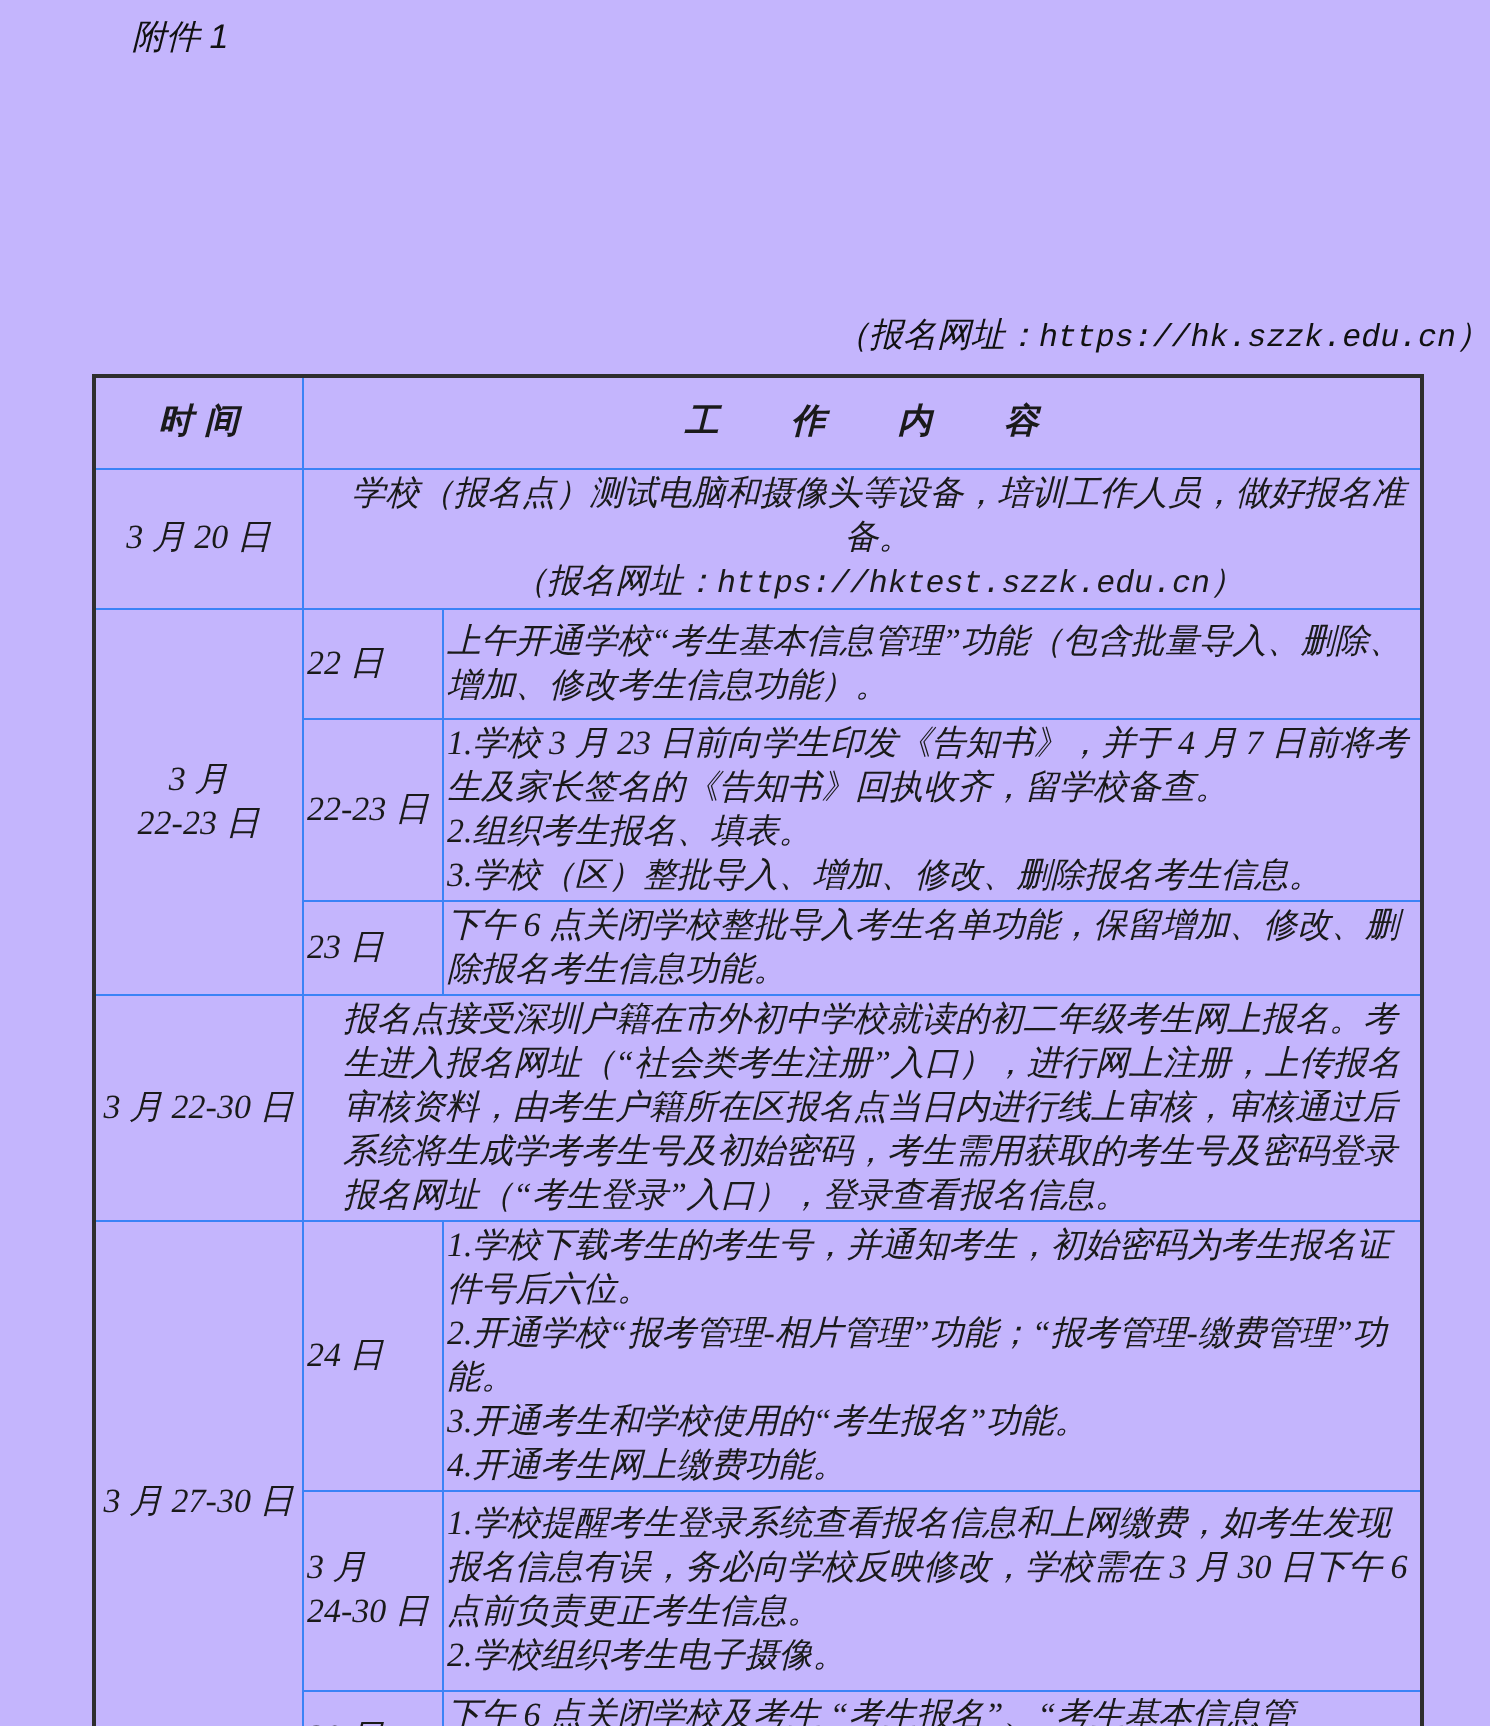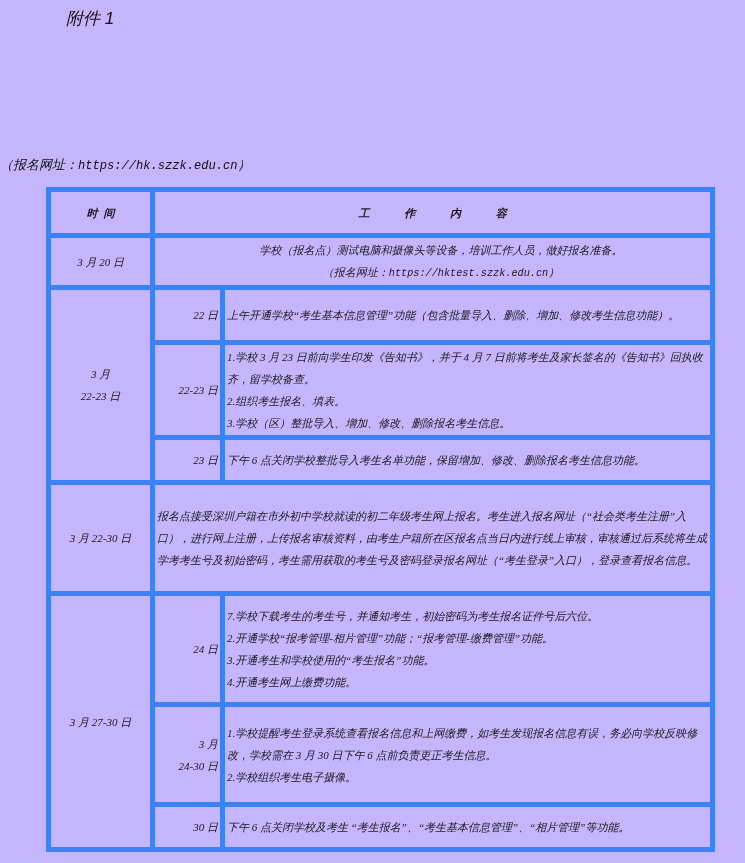--- a/index.html
+++ b/index.html
@@ -22,52 +22,52 @@
     position:absolute;top:68px;left:0;right:0;
     text-align:center;
     font-weight:bold;
     font-size:29px;
     line-height:38px;
     color:#000;
     letter-spacing:1px;
   }
   .subtitle{
     position:absolute;top:156px;left:0;right:0;
-    text-align:left;
-    font-size:13px;
+    text-align:right;
+    font-size:17px;
     color:#111;
   }
   .mono{font-family:"Liberation Mono", monospace;font-size:0.93em;}
   table.schedule{
     position:absolute;left:46px;top:187px;
     width:664px;
     border-collapse:collapse;
     table-layout:fixed;
     border:2px solid #2e2e2e;
   }
   table.schedule td{
-    border:5px solid #3b82f6;
+    border:1px solid #3b82f6;
     vertical-align:middle;
-    font-size:11px;
+    font-size:17px;
     line-height:22px;
     padding:1px 2px;
     color:#1a1a1a;
   }
   td.th{
     font-weight:bold;
     font-size:21px;
     text-align:center;
     padding:4px 0;
   }
   td.th-time{letter-spacing:6px;text-indent:6px;}
   td.th-content{letter-spacing:16px;text-indent:16px;}
   td.cell-time{text-align:center;}
-  td.cell-date{text-align:right;}
+  td.cell-date{text-align:left;}
   td.cell-content{padding:2px 4px 2px 8px;text-align:left;}
-  td.cell-content.wide{padding-left:2px;}
+  td.cell-content.wide{padding-left:20px;}
   td.cell-content.center{text-align:center;padding-left:19px;}
   tr.h45{height:45px;}
   tr.h46{height:46px;}
   tr.h55{height:55px;}
   tr.h91{height:91px;}
   tr.h100{height:100px;}
   tr.h111{height:111px;}
 </style>
 </head>
 <body>
@@ -123,21 +123,21 @@
 
     <tr class="h111">
       <td class="cell-time">3 月 22-30 日</td>
       <td class="cell-content wide" colspan="2">报名点接受深圳户籍在市外初中学校就读的初二年级考生网上报名。考生进入报名网址（“社会类考生注册”入口），进行网上注册，上传报名审核资料，由考生户籍所在区报名点当日内进行线上审核，审核通过后系统将生成学考考生号及初始密码，考生需用获取的考生号及密码登录报名网址（“考生登录”入口），登录查看报名信息。</td>
     </tr>
 
     <tr class="h111">
       <td class="cell-time" rowspan="3">3 月 27-30 日</td>
       <td class="cell-date">24 日</td>
       <td class="cell-content">
-        <div>7.学校下载考生的考生号，并通知考生，初始密码为考生报名证件号后六位。</div>
+        <div>1.学校下载考生的考生号，并通知考生，初始密码为考生报名证件号后六位。</div>
         <div>2.开通学校“报考管理-相片管理”功能；“报考管理-缴费管理”功能。</div>
         <div>3.开通考生和学校使用的“考生报名”功能。</div>
         <div>4.开通考生网上缴费功能。</div>
       </td>
     </tr>
     <tr class="h100">
       <td class="cell-date">
         <div>3 月</div>
         <div>24-30 日</div>
       </td>

